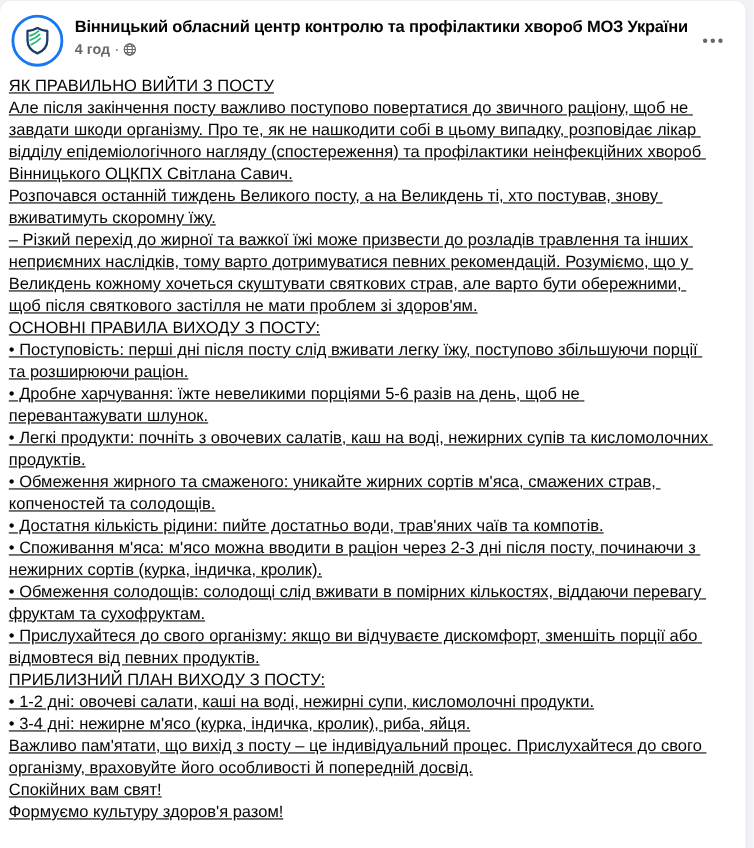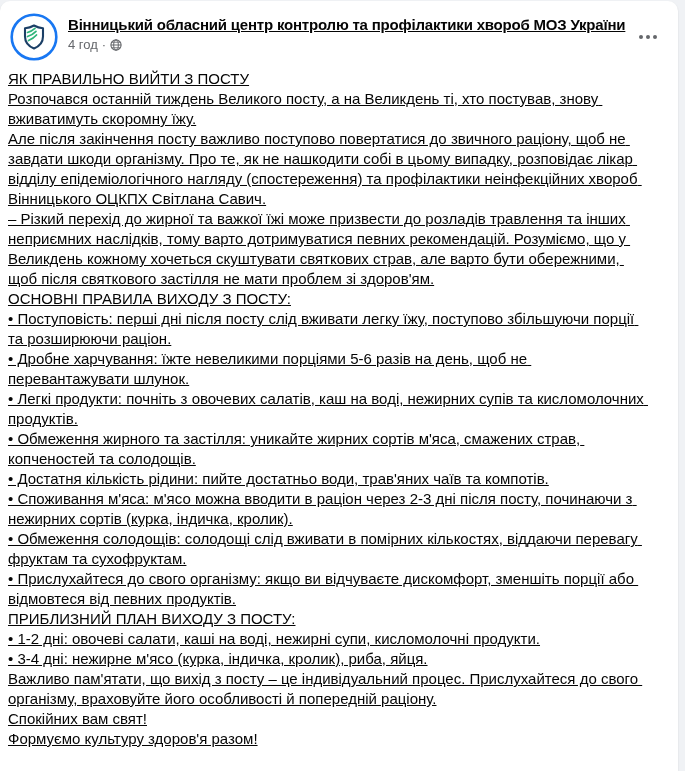--- a/index.html
+++ b/index.html
@@ -41,32 +41,31 @@
     min-width: 0;
   }
   .page-name {
     font-size: 15px;
     font-weight: bold;
     color: #050505;
     line-height: 19px;
     letter-spacing: -0.2px;
     white-space: nowrap;
     cursor: pointer;
-    text-decoration: underline;
   }
   .sub-row {
     display: flex;
     align-items: center;
     margin-top: 3px;
     color: #65676B;
     font-size: 13px;
     line-height: 16px;
   }
   .sub-row .sep { margin: 0 4px; }
-  .sub-row .timestamp { cursor: pointer; }
+  .sub-row .timestamp { cursor: pointer; font-weight: bold; }
   .globe { display: inline-flex; align-items: center; }
   .more-btn {
     position: absolute;
     right: 14px;
     top: 20px;
     width: 32px;
     height: 32px;
     border: none;
     background: transparent;
     border-radius: 50%;
@@ -126,33 +125,33 @@
         <circle cx="4" cy="11" r="2" fill="#65676B"></circle>
         <circle cx="11" cy="11" r="2" fill="#65676B"></circle>
         <circle cx="18" cy="11" r="2" fill="#65676B"></circle>
       </svg>
     </button>
 
   </div>
 
   <div class="post-body">
       <div class="para">ЯК ПРАВИЛЬНО ВИЙТИ З ПОСТУ</div>
+      <div class="para">Але після закінчення посту важливо поступово повертатися до звичного раціону, щоб не завдати шкоди організму. Про те, як не нашкодити собі в цьому випадку, розповідає лікар відділу епідеміологічного нагляду (спостереження) та профілактики неінфекційних хвороб Вінницького ОЦКПХ Світлана Савич.</div>
       <div class="para">Розпочався останній тиждень Великого посту, а на Великдень ті, хто постував, знову вживатимуть скоромну їжу.</div>
-      <div class="para">Але після закінчення посту важливо поступово повертатися до звичного раціону, щоб не завдати шкоди організму. Про те, як не нашкодити собі в цьому випадку, розповідає лікар відділу епідеміологічного нагляду (спостереження) та профілактики неінфекційних хвороб Вінницького ОЦКПХ Світлана Савич.</div>
       <div class="para">– Різкий перехід до жирної та важкої їжі може призвести до розладів травлення та інших неприємних наслідків, тому варто дотримуватися певних рекомендацій. Розуміємо, що у Великдень кожному хочеться скуштувати святкових страв, але варто бути обережними, щоб після святкового застілля не мати проблем зі здоров'ям.</div>
       <div class="para">ОСНОВНІ ПРАВИЛА ВИХОДУ З ПОСТУ:</div>
       <div class="para">• Поступовість: перші дні після посту слід вживати легку їжу, поступово збільшуючи порції та розширюючи раціон.</div>
       <div class="para">• Дробне харчування: їжте невеликими порціями 5-6 разів на день, щоб не перевантажувати шлунок.</div>
       <div class="para">• Легкі продукти: почніть з овочевих салатів, каш на воді, нежирних супів та кисломолочних продуктів.</div>
-      <div class="para">• Обмеження жирного та застілля: уникайте жирних сортів м'яса, смажених страв, копченостей та солодощів.</div>
+      <div class="para">• Обмеження жирного та смаженого: уникайте жирних сортів м'яса, смажених страв, копченостей та солодощів.</div>
       <div class="para">• Достатня кількість рідини: пийте достатньо води, трав'яних чаїв та компотів.</div>
       <div class="para">• Споживання м'яса: м'ясо можна вводити в раціон через 2-3 дні після посту, починаючи з нежирних сортів (курка, індичка, кролик).</div>
       <div class="para">• Обмеження солодощів: солодощі слід вживати в помірних кількостях, віддаючи перевагу фруктам та сухофруктам.</div>
       <div class="para">• Прислухайтеся до свого організму: якщо ви відчуваєте дискомфорт, зменшіть порції або відмовтеся від певних продуктів.</div>
       <div class="para">ПРИБЛИЗНИЙ ПЛАН ВИХОДУ З ПОСТУ:</div>
       <div class="para">• 1-2 дні: овочеві салати, каші на воді, нежирні супи, кисломолочні продукти.</div>
       <div class="para">• 3-4 дні: нежирне м'ясо (курка, індичка, кролик), риба, яйця.</div>
-      <div class="para">Важливо пам'ятати, що вихід з посту – це індивідуальний процес. Прислухайтеся до свого організму, враховуйте його особливості й попередній раціону.</div>
+      <div class="para">Важливо пам'ятати, що вихід з посту – це індивідуальний процес. Прислухайтеся до свого організму, враховуйте його особливості й попередній досвід.</div>
       <div class="para">Спокійних вам свят!</div>
       <div class="para">Формуємо культуру здоров'я разом!</div>
     </div>
 
 </div>
 
 </body></html>

